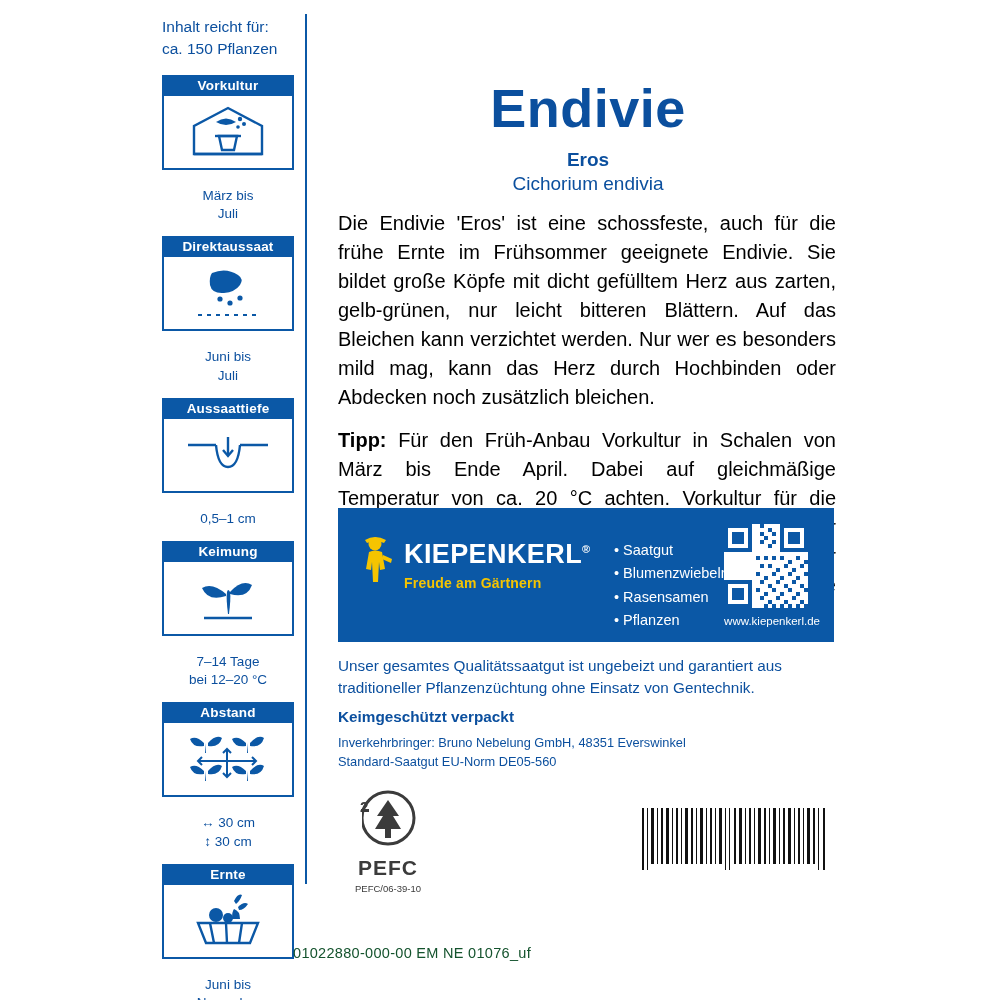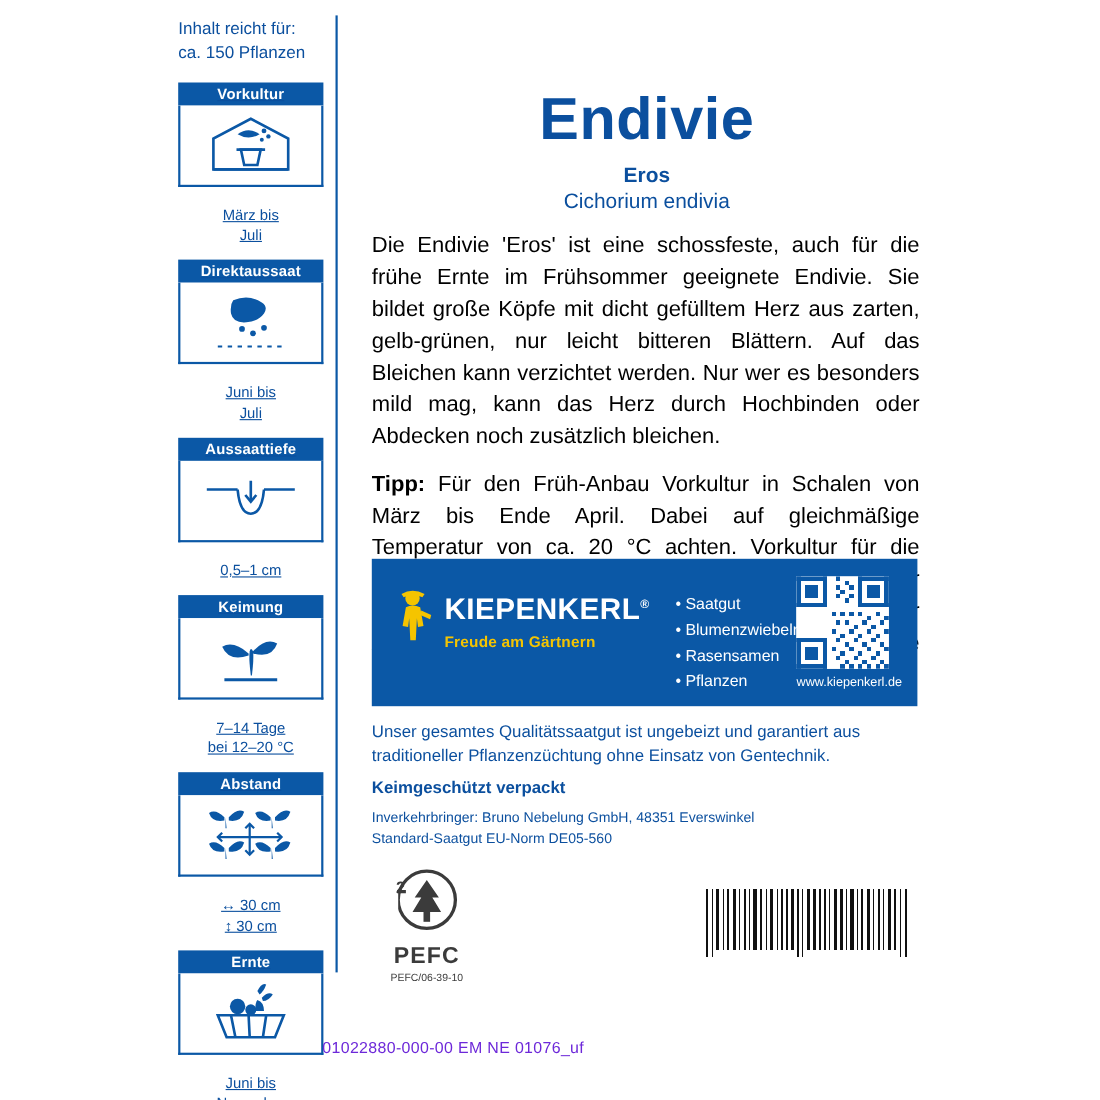--- a/index.html
+++ b/index.html
@@ -31,21 +31,20 @@
   .content-for {
     font-size: 15.5px;
     line-height: 1.45;
     color: #0b4f9e;
     margin-bottom: 14px;
     white-space: pre-line;
   }
   .icon-block {
     margin-bottom: 13px;
     width: 132px;
-    text-decoration: underline;
   }
   .icon-head {
     background: #0b58a6;
     color: #ffffff;
     font-size: 13.5px;
     font-weight: bold;
     text-align: center;
     padding: 3px 0 3px;
     letter-spacing: .2px;
   }
@@ -243,21 +242,21 @@
     font-family: "Liberation Sans", sans-serif;
   }
 
   .artnum {
     position: absolute;
     left: 0;
     top: 945px;
     width: 824px;
     text-align: center;
     font-size: 14.5px;
-    color: #6d28d9;
+    color: #14532d;
     letter-spacing: .3px;
   }
 </style>
 </head>
 <body>
 
 <div class="page">
 
   <div class="left-col">
 

